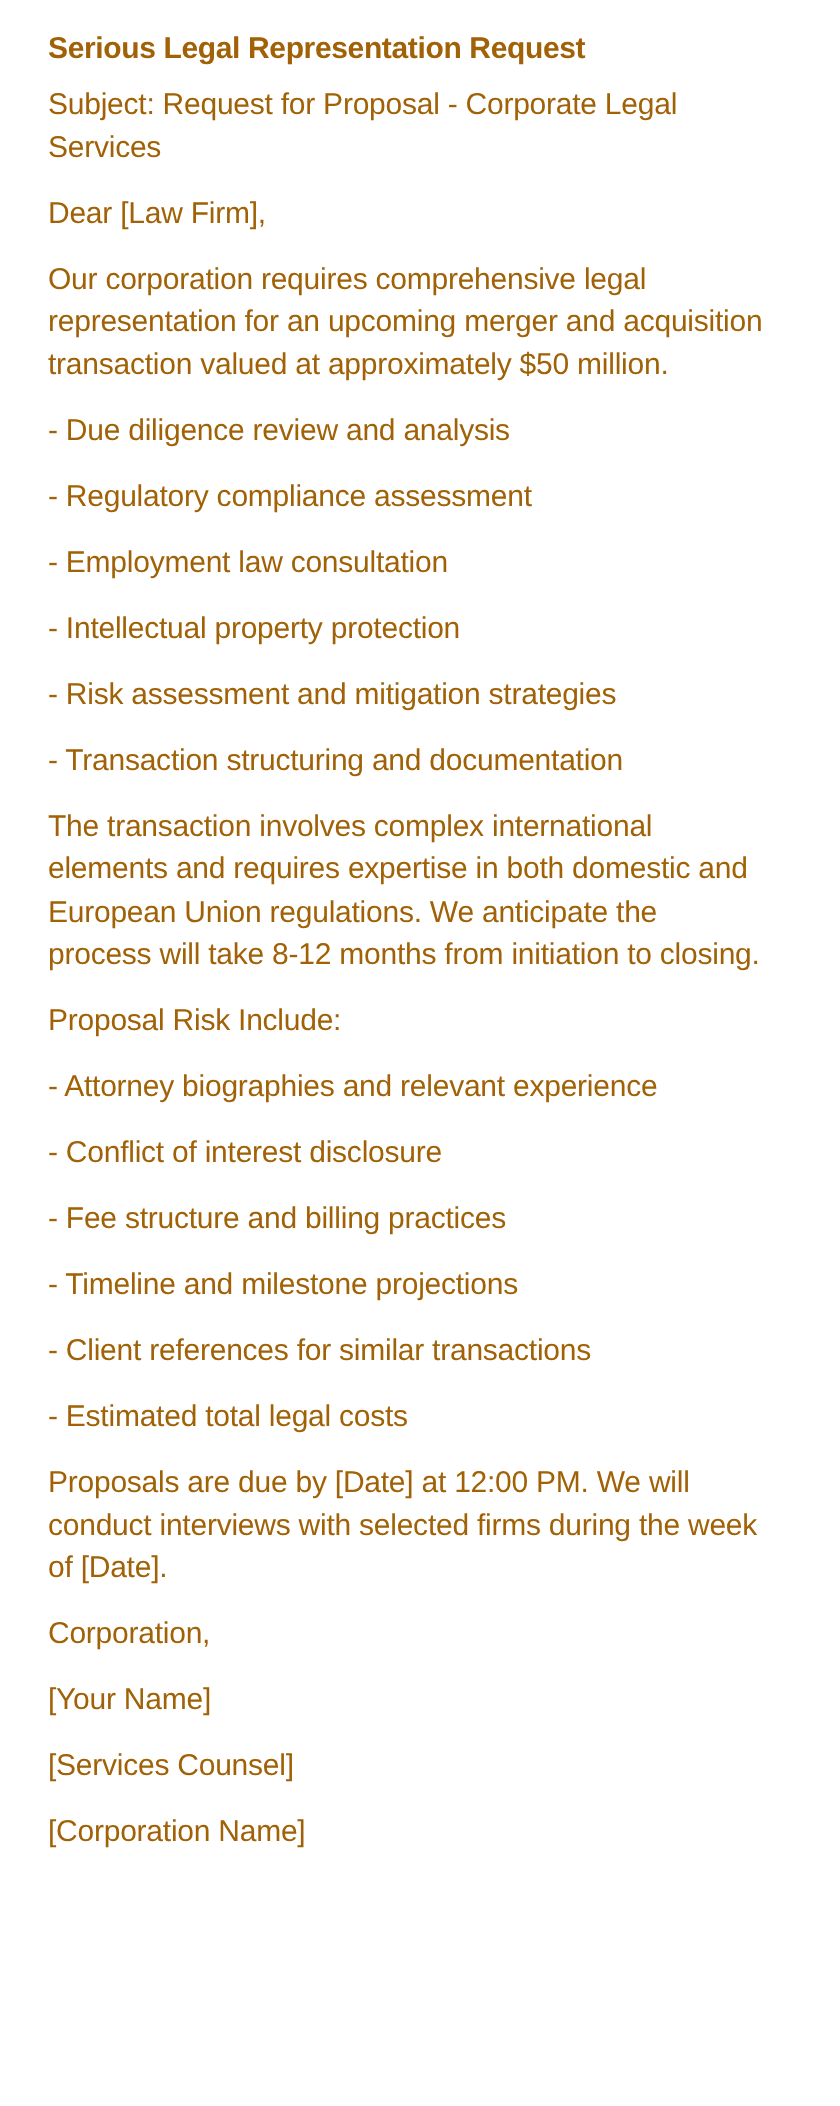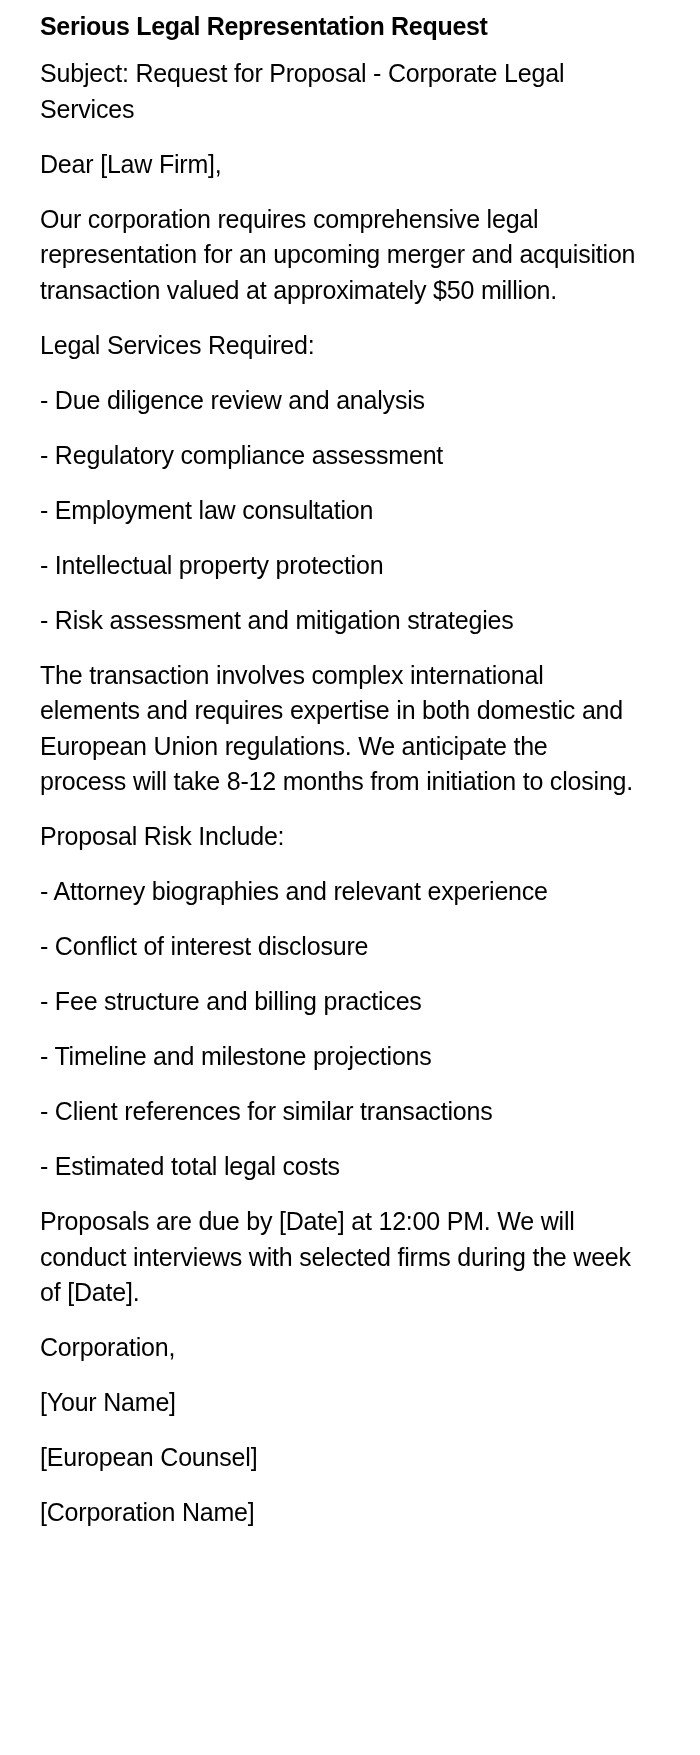--- a/index.html
+++ b/index.html
@@ -1,19 +1,19 @@
 <!DOCTYPE html>
 <html><head>
 <meta charset="utf-8">
 <style>
   html, body { margin: 0; padding: 0; background: #ffffff; }
   body { width: 700px; height: 1755px; overflow: hidden; }
   .doc {
-    padding: 8px 40px 0 40px;
-    color: #000000;
+    padding: 22px 40px 0 40px;
+    color: #a16207;
     font-family: "Liberation Sans", sans-serif;
   }
   .title {
     font-size: 25px;
     font-weight: bold;
     margin: 0 0 12px 0;
     line-height: 36px;
     letter-spacing: -0.3px;
   }
   .p {
@@ -25,36 +25,36 @@
   }
 </style>
 </head>
 <body>
 
 <div class="doc">
   <h1 class="title">Serious Legal Representation Request</h1>
   <p class="p">Subject: Request for Proposal - Corporate Legal Services</p>
   <p class="p">Dear [Law Firm],</p>
   <p class="p">Our corporation requires comprehensive legal representation for an upcoming merger and acquisition transaction valued at approximately $50 million.</p>
-  <p class="p">Legal Services Required:</p>
   <div>
     <p class="p">- Due diligence review and analysis</p>
     <p class="p">- Regulatory compliance assessment</p>
     <p class="p">- Employment law consultation</p>
     <p class="p">- Intellectual property protection</p>
     <p class="p">- Risk assessment and mitigation strategies</p>
+    <p class="p">- Transaction structuring and documentation</p>
   </div>
   <p class="p">The transaction involves complex international elements and requires expertise in both domestic and European Union regulations. We anticipate the process will take 8-12 months from initiation to closing.</p>
   <p class="p">Proposal Risk Include:</p>
   <div>
     <p class="p">- Attorney biographies and relevant experience</p>
     <p class="p">- Conflict of interest disclosure</p>
     <p class="p">- Fee structure and billing practices</p>
     <p class="p">- Timeline and milestone projections</p>
     <p class="p">- Client references for similar transactions</p>
     <p class="p">- Estimated total legal costs</p>
   </div>
   <p class="p">Proposals are due by [Date] at 12:00 PM. We will conduct interviews with selected firms during the week of [Date].</p>
   <p class="p">Corporation,</p>
   <p class="p">[Your Name]</p>
-  <p class="p">[European Counsel]</p>
+  <p class="p">[Services Counsel]</p>
   <p class="p">[Corporation Name]</p>
 </div>
 
 </body></html>

